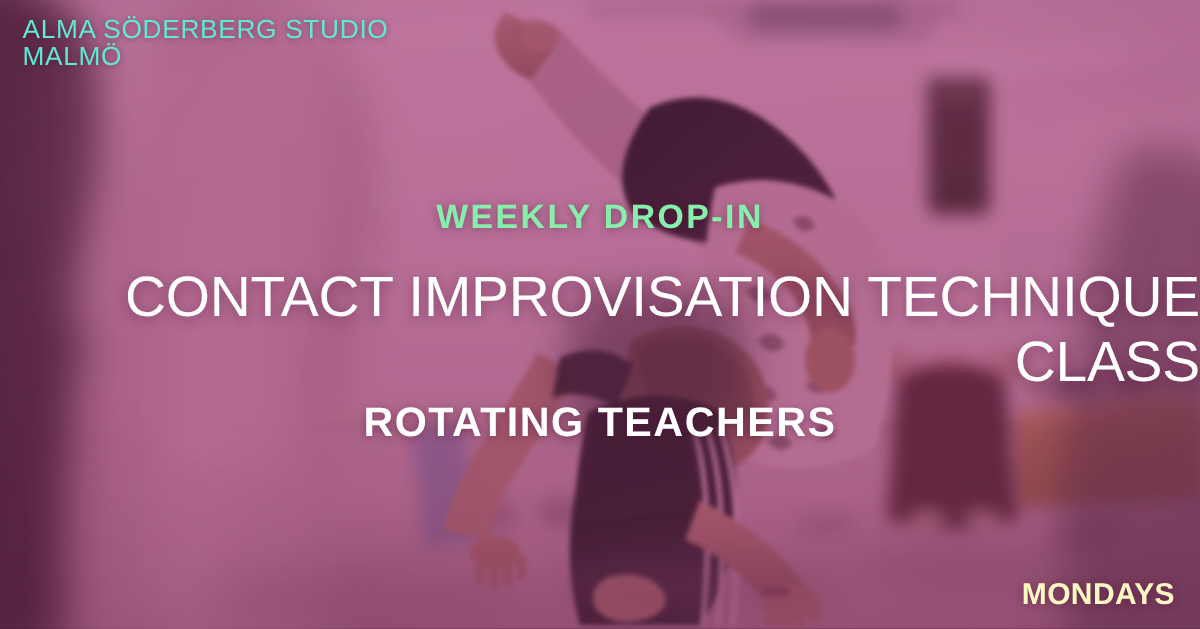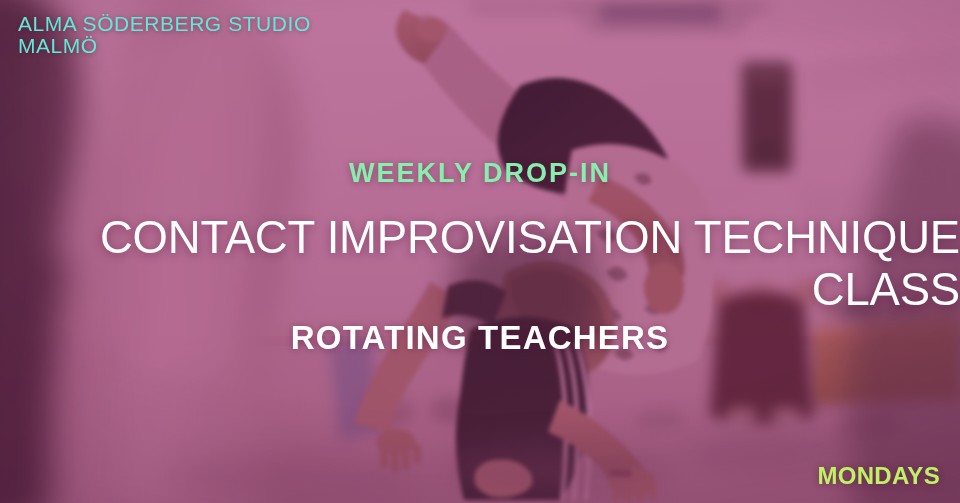--- a/index.html
+++ b/index.html
@@ -73,21 +73,21 @@
     position:absolute;left:0;right:0;top:283px;
     text-align:center;color:#fff;font-weight:bold;
     font-size:33px;letter-spacing:1.2px;
     text-transform:uppercase;
     text-shadow:0 1px 7px rgba(70,10,50,.40);
     margin-top:36px;
   }
 
   .when{
     position:absolute;right:20px;bottom:13px;
-    text-align:right;color:#bef264;font-weight:bold;
+    text-align:right;color:#fef9c3;font-weight:bold;
     font-size:24px;line-height:28.5px;
     letter-spacing:.3px;
     text-transform:uppercase;
     text-shadow:0 1px 7px rgba(70,10,50,.45);
   }
   .when div{display:block;}
 </style>
 </head>
 <body>
 

